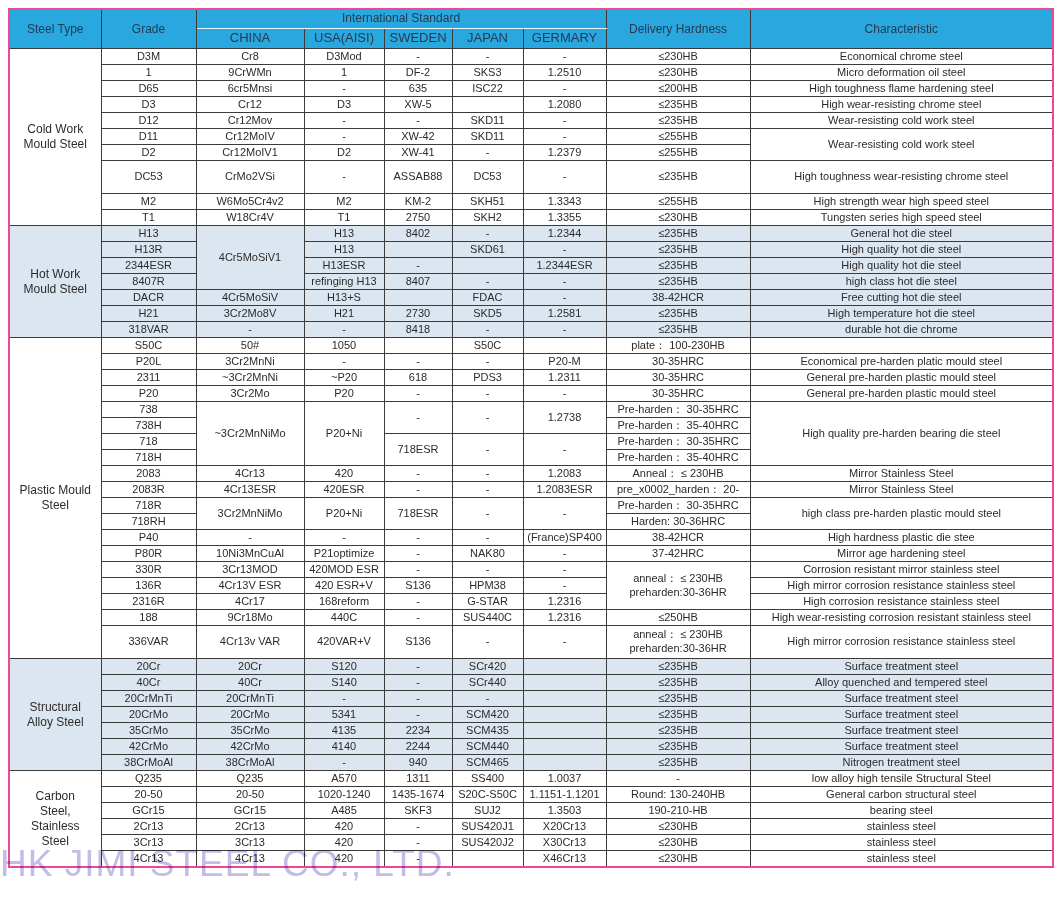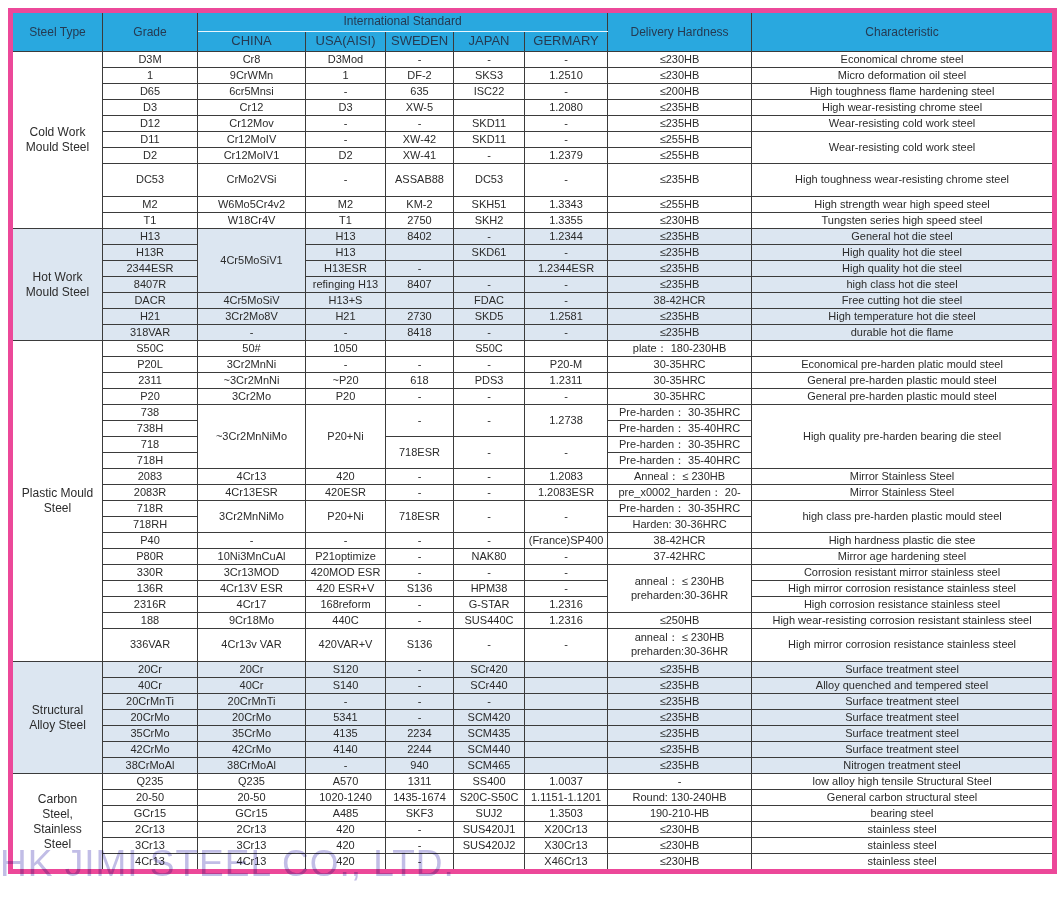--- a/index.html
+++ b/index.html
@@ -1,20 +1,20 @@
 <!DOCTYPE html>
 <html><head>
 <meta charset="utf-8">
 <style>
   html,body{margin:0;padding:0;background:#ffffff;}
   body{width:1060px;height:912px;position:relative;overflow:hidden;
        font-family:"Liberation Sans","DejaVu Sans",sans-serif;color:#2b2b2b;}
   .sheet{position:absolute;left:8px;top:8px;width:1044px;}
   table{border-collapse:collapse;table-layout:fixed;width:1044px;
-        border:5px solid #ec4899;}
+        border:2px solid #ec4899;}
   td{border:1px solid #3b3b3b;text-align:center;vertical-align:middle;
      font-size:11px;line-height:1.25;padding:0 2px;height:15px;
      white-space:pre-line;overflow:hidden;}
   tr.tall td{height:32px;}
   thead td{background:#29a8df;color:#253a52;font-size:12px;}
   thead td.sub{font-size:13px;height:15px;}
   thead td.intl{border-bottom:1px solid #e8f6fd;}
   thead td.big{height:38px;}
   tbody tr.band td{background:#dce6f1;}
   td.steel-type{font-size:12px;}
@@ -217,32 +217,32 @@
           <td>High temperature hot die steel</td>
         </tr>
         <tr class="band">
           <td>318VAR</td>
           <td>-</td>
           <td>-</td>
           <td>8418</td>
           <td>-</td>
           <td>-</td>
           <td>≤235HB</td>
-          <td>durable hot die flame</td>
+          <td>durable hot die chrome</td>
         </tr>
         <tr>
           <td class="steel-type" rowspan="19">Plastic Mould
 Steel</td>
           <td>S50C</td>
           <td>50#</td>
           <td>1050</td>
           <td></td>
           <td>S50C</td>
           <td></td>
-          <td>plate：  180-230HB</td>
+          <td>plate：  100-230HB</td>
           <td></td>
         </tr>
         <tr>
           <td>P20L</td>
           <td>3Cr2MnNi</td>
           <td>-</td>
           <td>-</td>
           <td>-</td>
           <td>P20-M</td>
           <td>30-35HRC</td>

